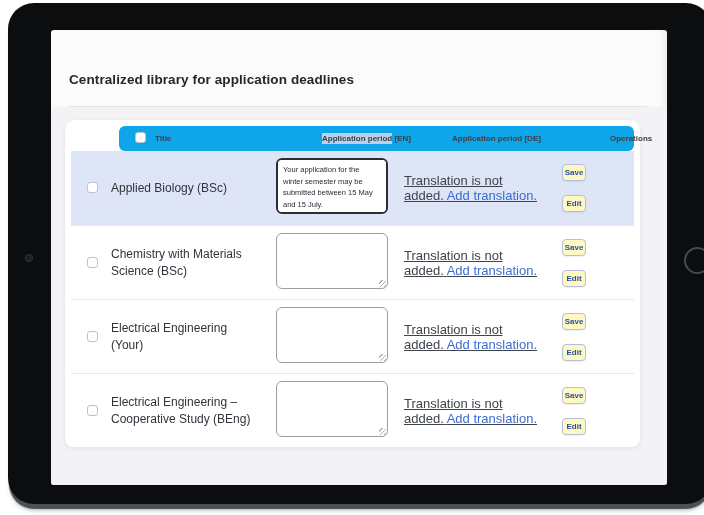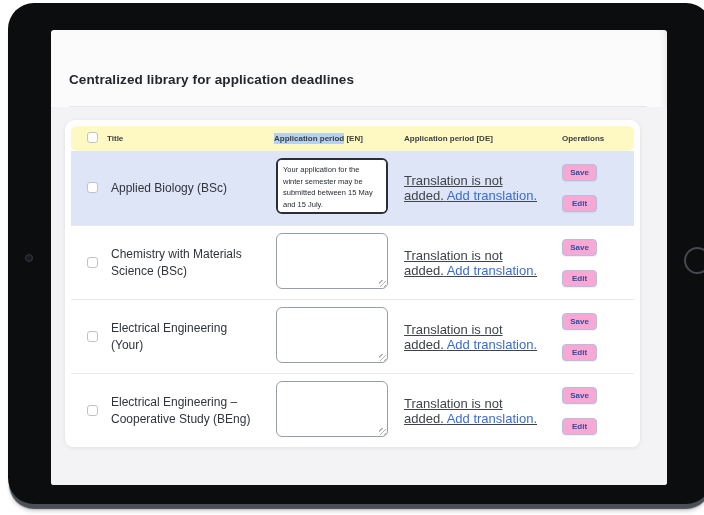--- a/index.html
+++ b/index.html
@@ -27,22 +27,22 @@
                    background: #e5e5e9; }
   .page-lower { position: absolute; left: 0; right: 0; top: 77px; bottom: 0; background: #f3f3f6; }
 
   
   .card { position: absolute; left: 14px; top: 13px; width: 575px; height: 327px;
           background: #ffffff; border-radius: 10px 10px 8px 8px; padding: 6px;
           box-shadow: 0 1px 4px rgba(25,30,40,.08); }
 
   .grid-row { display: grid; grid-template-columns: 36px 162px 128px 154px 1fr; align-items: center; }
 
-  .thead { height: 25px; background: #fef9c3; border-radius: 6px;
-           font-size: 8px; font-weight: 700; color: #3c4046; }
+  .thead { height: 25px; background: #0ea5e9; border-radius: 6px;
+           font-size: 8px; font-weight: 700; color: #3c4046; margin-left: 48px; }
   .hl { background: #b6d2ee; padding: 1px 0; }
 
   .trow { height: 74px; background: #ffffff; }
   .trow + .trow { border-top: 1px solid #e9e9ec; }
   .trow.selected { background: #dee5f6; border-top: none; }
 
   .cell-check { padding-left: 16px; }
   .checkbox { display: inline-block; width: 11px; height: 11px; background: #ffffff;
               border: 1px solid #bfc2c8; border-radius: 3px; cursor: pointer; }
   .cell-title { font-size: 12px; color: #30343b; padding-left: 4px; padding-right: 8px; line-height: 1.4; }
@@ -51,21 +51,21 @@
                       background: #ffffff; padding: 4px 5px; resize: none;
                       font-family: "Liberation Sans", sans-serif; font-size: 7.5px; line-height: 1.55;
                       color: #272b31; outline: none;
                       background-image: repeating-linear-gradient(135deg, transparent 0 2px, #b0b4ba 2px 3px);
                       background-size: 7px 7px; background-repeat: no-repeat;
                       background-position: right 1px bottom 1px; }
   .cell-en textarea.focused { border: 2px solid #2a2e35; background-image: none; }
   .cell-de { font-size: 13px; color: #3f444b; padding-left: 7px; padding-right: 6px; text-decoration: underline; }
   .cell-de a { color: #3a6cd4; text-decoration: none; cursor: pointer; }
   .cell-ops { display: flex; flex-direction: column; gap: 14px; padding-left: 11px; align-items: flex-start; }
-  .btn { width: 35px; height: 17px; background: #f9a8d4; border: 1px solid #b4bedf; border-radius: 4px;
+  .btn { width: 24px; height: 17px; background: #fef9c3; border: 1px solid #b4bedf; border-radius: 4px;
          color: #2d4ea0; font-family: "Liberation Sans", sans-serif; font-size: 8px; font-weight: 700;
          cursor: pointer; box-shadow: 0 1px 1px rgba(40,60,120,.08); }
 </style>
 </head>
 <body>
 
 <div class="tablet">
   <div class="camera"></div>
   <div class="home-btn"></div>
 

